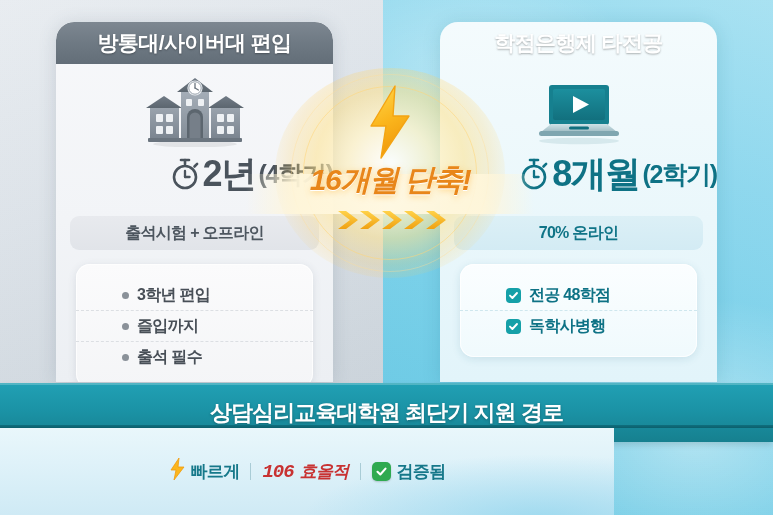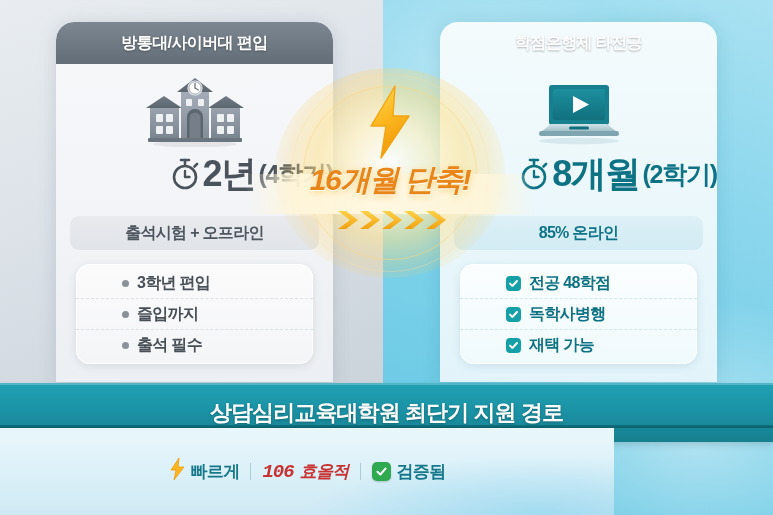--- a/index.html
+++ b/index.html
@@ -41,21 +41,21 @@
   .panel-right{left:440px;height:360px;border-radius:18px 18px 0 0;
     background:linear-gradient(180deg,#f4fbfd 0%,#eaf7fb 55%,#e2f4fa 100%);
     box-shadow:0 2px 18px rgba(30,110,130,.18);}
 
   .panel-head{height:42px;display:flex;align-items:center;justify-content:center;}
   .head-left{background:linear-gradient(180deg,#7d8791 0%,#6d7882 55%,#636e78 100%);
     border-radius:18px 18px 0 0;}
   .head-right{background:linear-gradient(180deg,#1f94a8 0%,#168architecture 0%,#17909f 55%,#127e8d 100%);
     border-radius:18px 18px 0 0;}
   .head-title{
-    font-size:16px;font-weight:700;color:#ffffff;letter-spacing:-.6px;
+    font-size:21px;font-weight:700;color:#ffffff;letter-spacing:-.6px;
     text-shadow:0 1px 2px rgba(0,0,0,.30);white-space:nowrap;
   }
 
   
   .icon-wrap{height:86px;display:flex;align-items:center;justify-content:center;margin-top:4px;}
 
   
   .dur-row{display:flex;align-items:center;justify-content:flex-end;gap:2px;margin-top:2px;}
   .dur-clock{flex:0 0 auto;display:flex;align-items:center;}
   .dur-main{font-size:36px;font-weight:800;letter-spacing:-1.6px;line-height:1;}
@@ -66,21 +66,21 @@
   
   .mode-strip{
     margin:24px 14px 0;height:34px;display:flex;align-items:center;justify-content:center;
     border-radius:9px;font-size:16px;font-weight:700;letter-spacing:-.7px;
   }
   .mode-left{background:linear-gradient(180deg,#e8eaee 0%,#e1e4e9 100%);color:#4d565f;}
   .mode-right{background:linear-gradient(180deg,#dcf0f6 0%,#d3ebf4 100%);color:#0f7487;}
 
   
   .card{
-    margin:14px 20px 0;border-radius:14px;padding:4px 0;
+    margin:14px 20px 0;border-radius:14px;padding:16px 0;
   }
   .card-left{background:linear-gradient(180deg,#fbfbfc 0%,#f4f5f7 100%);
     box-shadow:0 2px 9px rgba(60,80,100,.13), inset 0 0 0 1px rgba(255,255,255,.75);}
   .card-right{background:linear-gradient(180deg,#fbfeff 0%,#f0fafd 100%);
     box-shadow:0 2px 9px rgba(20,100,120,.13), inset 0 0 0 1px rgba(255,255,255,.8);}
   .bullet{
     display:flex;align-items:center;gap:8px;height:30px;padding:0 0 0 46px;
     font-size:16px;font-weight:700;letter-spacing:-.7px;white-space:nowrap;
   }
   .bullet + .bullet{border-top:1px dashed #dcdfe3;}
@@ -306,46 +306,38 @@
           <g stroke="#0e7285" stroke-width="2.3" stroke-linecap="round">
             <path d="M16 20 V14"></path>
               <path d="M16 20 h4.6"></path>
           </g>
         </svg>
       </span>
       <span class="dur-main right-ink">8개월</span>
       <span class="dur-sub right-ink">(2학기)</span>
     </div>
 
-    <div class="mode-strip mode-right">85% 온라인</div>
+    <div class="mode-strip mode-right">70% 온라인</div>
 
     <div class="card card-right">
       <div class="bullet bullet-right">
         <span class="chk">
           <svg width="11" height="11" viewBox="0 0 11 11">
               <path d="M2 5.6 L4.4 8 L9 3" fill="none" stroke="#fff" stroke-width="1.9" stroke-linecap="round" stroke-linejoin="round"></path>
             </svg>
         </span>
         <span>전공 48학점</span>
       </div>
       <div class="bullet bullet-right">
         <span class="chk">
           <svg width="11" height="11" viewBox="0 0 11 11">
               <path d="M2 5.6 L4.4 8 L9 3" fill="none" stroke="#fff" stroke-width="1.9" stroke-linecap="round" stroke-linejoin="round"></path>
             </svg>
         </span>
         <span>독학사병행</span>
-      </div>
-      <div class="bullet bullet-right">
-        <span class="chk">
-          <svg width="11" height="11" viewBox="0 0 11 11">
-              <path d="M2 5.6 L4.4 8 L9 3" fill="none" stroke="#fff" stroke-width="1.9" stroke-linecap="round" stroke-linejoin="round"></path>
-            </svg>
-        </span>
-        <span>재택 가능</span>
       </div>
     </div>
   </div>
 
   <div class="burst">
     <div class="glow"></div>
     <div class="ring r1"></div>
     <div class="ring r2"></div>
     <div class="burst-band"></div>
 

